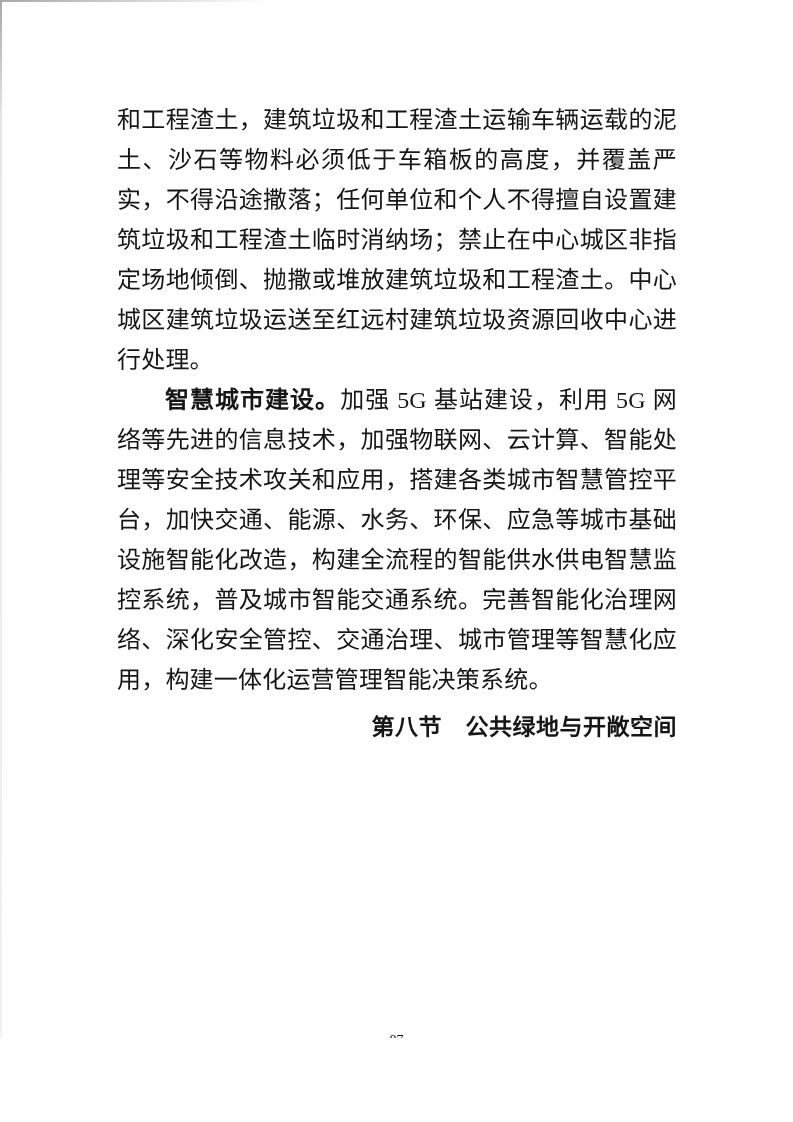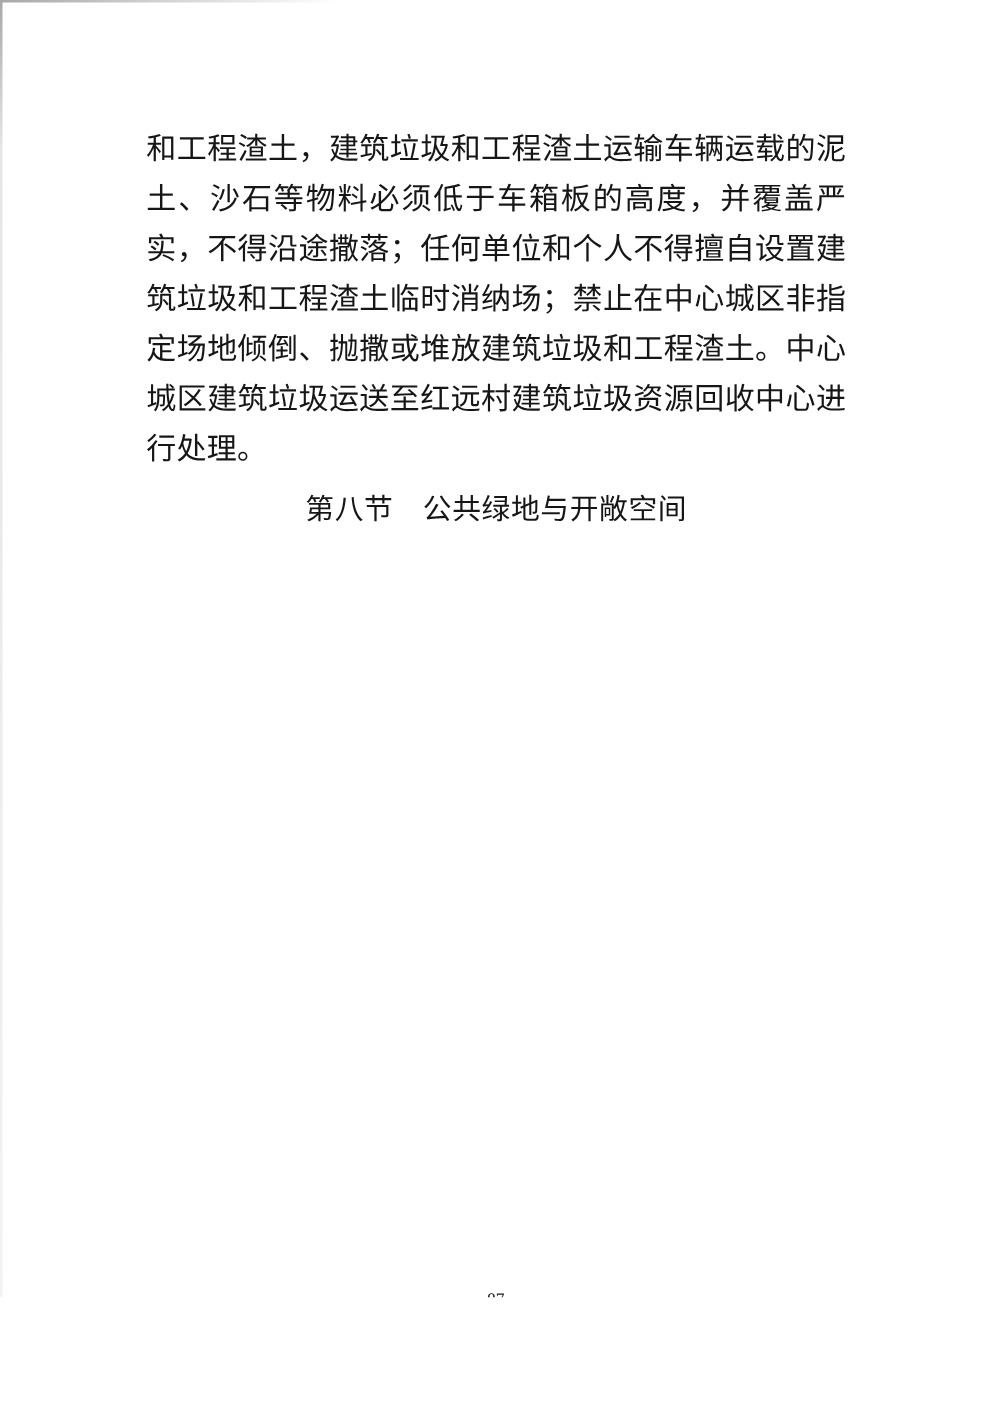--- a/index.html
+++ b/index.html
@@ -43,22 +43,22 @@
   .para.indent {
     text-indent: 48px;
   }
   .lead {
     font-weight: 700;
   }
   .heading {
     margin: 8px 0 22px 0;
     font-size: 23px;
     line-height: 40px;
-    font-weight: 400;
-    text-align: center;
+    font-weight: 700;
+    text-align: right;
     letter-spacing: 0.5px;
   }
   .footer {
     position: absolute;
     top: 1031px;
     left: 0;
     width: 100%;
     text-align: center;
     font-size: 14px;
     line-height: 20px;
@@ -69,20 +69,21 @@
 <body>
 
 <div class="sheet">
   <div class="edge-top"></div>
   <div class="edge-left"></div>
 
   <div class="content">
 
     <p class="para">和工程渣土，建筑垃圾和工程渣土运输车辆运载的泥土、沙石等物料必须低于车箱板的高度，并覆盖严实，不得沿途撒落；任何单位和个人不得擅自设置建筑垃圾和工程渣土临时消纳场；禁止在中心城区非指定场地倾倒、抛撒或堆放建筑垃圾和工程渣土。中心城区建筑垃圾运送至红远村建筑垃圾资源回收中心进行处理。</p>
 
+    <p class="para indent"><span class="lead">智慧城市建设。</span><span>加强 5G 基站建设，利用 5G 网络等先进的信息技术，加强物联网、云计算、智能处理等安全技术攻关和应用，搭建各类城市智慧管控平台，加快交通、能源、水务、环保、应急等城市基础设施智能化改造，构建全流程的智能供水供电智慧监控系统，普及城市智能交通系统。完善智能化治理网络、深化安全管控、交通治理、城市管理等智慧化应用，构建一体化运营管理智能决策系统。</span></p>
 
     <h2 class="heading">第八节　公共绿地与开敞空间</h2>
 
 
 
   </div>
 
   <div class="footer">87</div>
 </div>
 

